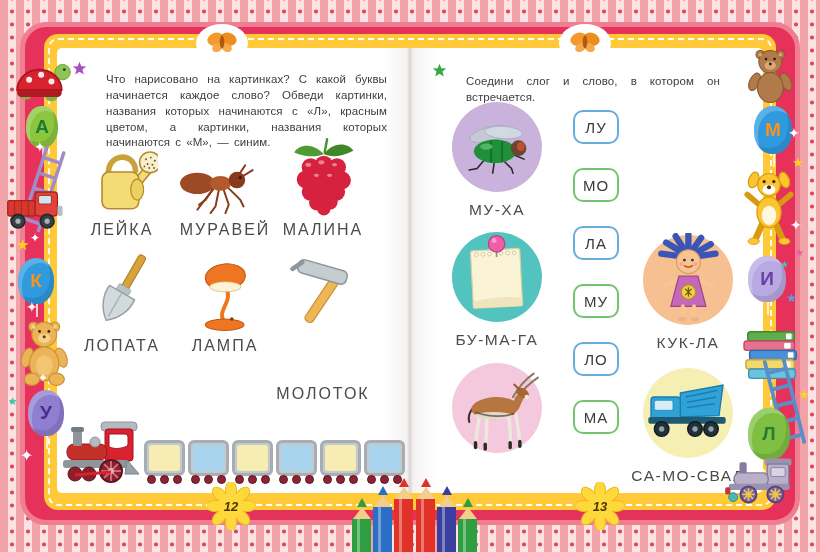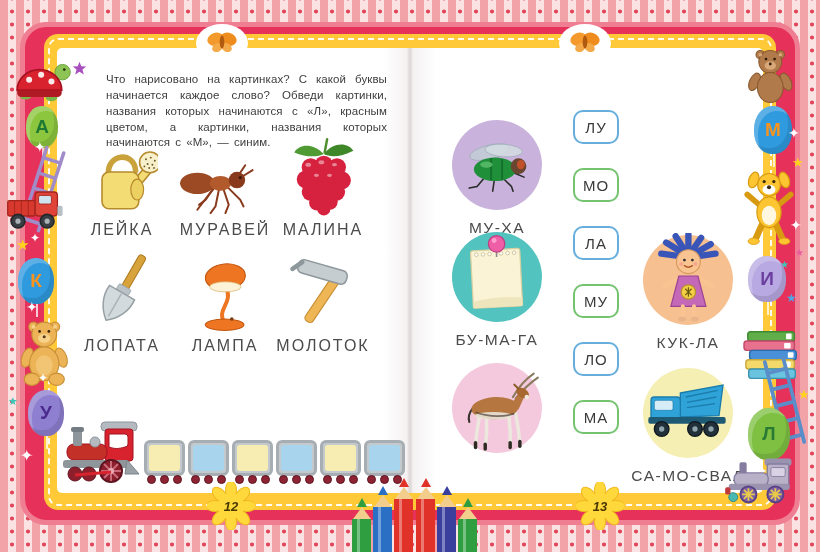--- a/index.html
+++ b/index.html
@@ -187,21 +187,21 @@
           <path d="M47 94 C34 76 60 66 49 46" stroke="#ee7522" stroke-width="5.5" fill="none" stroke-linecap="round"></path>
           <ellipse cx="47" cy="97" rx="27" ry="8" fill="#ee7522" stroke="#c2570e" stroke-width="1.5"></ellipse>
           <circle cx="57" cy="89" r="2.5" fill="#7a3c10"></circle>
           <ellipse cx="48" cy="30" rx="28" ry="18" fill="#ee7522" stroke="#c2570e" stroke-width="1.5" transform="rotate(-6 48 30)"></ellipse>
           <ellipse cx="48" cy="44" rx="22" ry="7" fill="#fdf3d8" stroke="#d8b268" stroke-width="1"></ellipse>
         </svg>
       </div>
       <div class="caption">ЛАМПА</div>
     </div>
 
-    <div class="cell" style="left:211px;top:200px;">
+    <div class="cell" style="left:211px;top:200px;gap:48px;">
       <div class="pic">
         <svg viewBox="0 0 105 105" width="80" height="82">
           <g transform="rotate(34 52 60)">
             <rect x="46" y="28" width="12" height="68" rx="5" fill="#efb656" stroke="#c68d32" stroke-width="1.5"></rect>
           </g>
           <g transform="rotate(16 52 28)">
             <rect x="18" y="16" width="66" height="18" rx="7" fill="#c6cdd1" stroke="#8e989c" stroke-width="2"></rect>
             <path d="M22 20 l-10 12" stroke="#8e989c" stroke-width="6" stroke-linecap="round"></path>
           </g>
         </svg>
@@ -286,22 +286,28 @@
             <div class="wwheel"></div>
             <div class="wwheel"></div>
             <div class="wwheel"></div>
           </div>
       </div>
     </div>
   </div>
 
   <div class="page page-right">
 
-
-    <div class="wordcell" style="left:22px;top:72px;">
+    <div class="task" style="left:22px;top:14px;width:300px;">
+      <svg class="star" width="15" height="15" viewBox="0 0 20 20">
+        <path d="M10 1 L12.4 7 L19 7.4 L13.9 11.4 L15.8 18 L10 14.2 L4.2 18 L6.1 11.4 L1 7.4 L7.6 7 Z" fill="#35a845"></path>
+      </svg>
+      <p>Соедини слог и слово, в котором он встречается.</p>
+    </div>
+
+    <div class="wordcell" style="left:22px;top:54px;">
       <div class="circle" style="background-color: rgb(201, 179, 220);">
         <svg viewBox="0 0 115 85" width="94" height="70">
           <ellipse cx="48" cy="26" rx="26" ry="9" fill="#c3ced6" opacity=".85" stroke="#9aabb5" transform="rotate(-14 48 26)"></ellipse>
           <ellipse cx="66" cy="24" rx="24" ry="8" fill="#d4dde2" opacity=".85" stroke="#9aabb5" transform="rotate(4 66 24)"></ellipse>
           <g stroke="#2a2a2a" stroke-width="2" fill="none" stroke-linecap="round">
             <path d="M42 58 l-10 12 l-10 2"></path>
               <path d="M54 62 l-2 14"></path>
               <path d="M66 60 l10 10 l2 6"></path>
               <path d="M78 52 l14 6"></path>
           </g>

